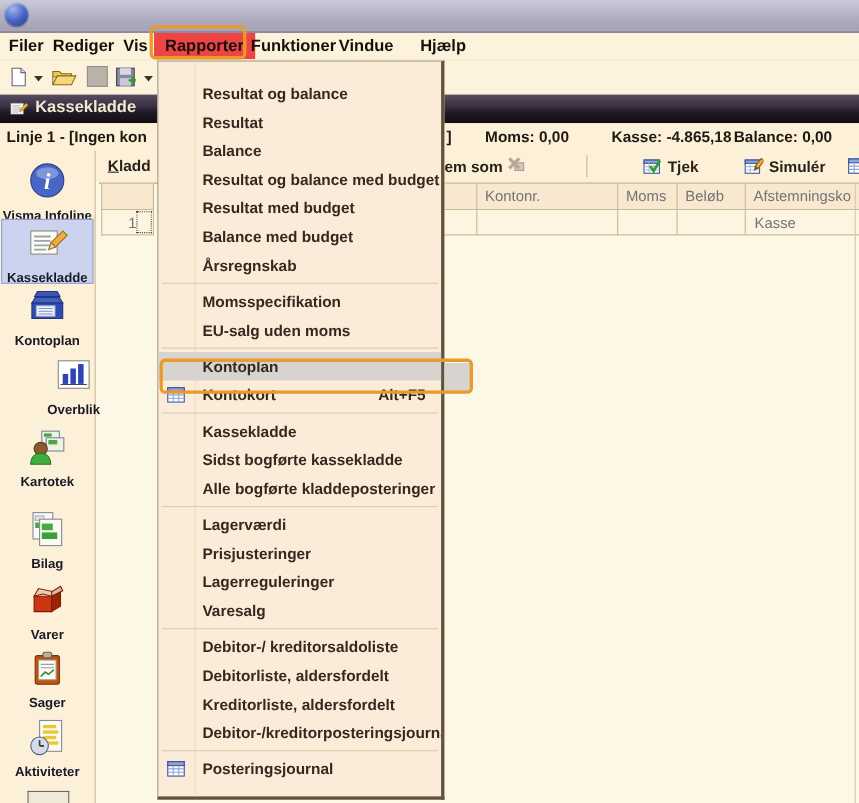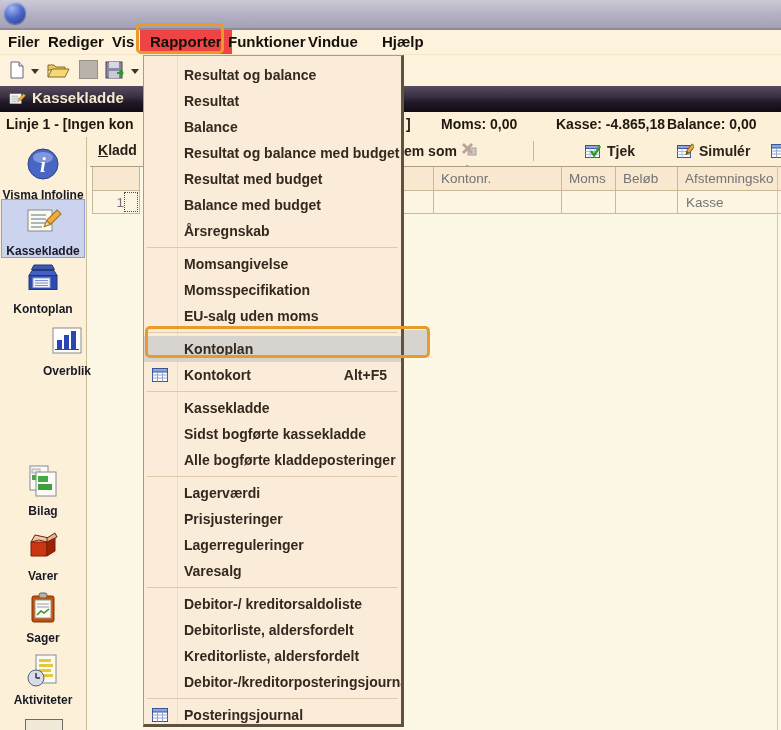--- a/index.html
+++ b/index.html
@@ -41,21 +41,21 @@
     line-height:23px;white-space:nowrap;overflow:hidden}
   .sidebar{position:absolute;left:0;top:137px;width:87px;height:593px;background:#fcf0d8;
     border-right:1px solid #cdbb97;box-sizing:border-box;z-index:5}
   .sb-item{position:absolute;left:0;width:86px;text-align:center;cursor:default}
   .sb-item.selected{left:1px;width:82px;height:55px;background:#cbd3ee;border:1px solid #8fa0cd;
     padding-top:2px}
   .sb-icon{display:inline-block;width:38px;height:38px}
   .sb-label{font-size:12px;font-weight:600;color:#191926;margin-top:0;white-space:nowrap}
   .menu{position:absolute;left:143px;top:55px;width:261px;height:672px;background:#fbecd9;
     border:1px solid #a99c88;border-right:3px solid #61523f;border-bottom:3px solid #61523f;
-    box-sizing:border-box;padding-top:6px;z-index:50}
+    box-sizing:border-box;padding-top:16px;z-index:50}
   .menu::before{content:"";position:absolute;left:33px;top:0;bottom:0;width:1px;background:#eedebf}
   .menu-item{position:relative;height:26px;line-height:26px;padding-left:40px;font-size:14px;
     font-weight:600;color:#33291f;white-space:nowrap;overflow:hidden;cursor:default}
   .menu-item.highlighted{background:#d7d3cf}
   .menu-icon{position:absolute;left:7px;top:4px;width:18px;height:18px}
   .shortcut{position:absolute;right:14px;top:0}
   .menu-sep{position:relative;height:7px}
   .menu-sep::after{content:"";position:absolute;left:3px;right:3px;top:3px;height:1px;background:#ddcbac}
   .ann{position:absolute;border:3px solid #e89b2b;border-radius:5px;z-index:70;pointer-events:none}
   .hl-ext{position:absolute;left:404px;top:330px;width:24px;height:26px;background:#d7d3cf;z-index:51}
@@ -236,20 +236,28 @@
               <line x1="11" y1="25.5" x2="24" y2="25.5"></line>
             </g>
           </svg></span><div class="sb-label">Kontoplan</div></div>
       <div class="sb-item" style="top: 185px; padding-left: 24px;"><span class="icon sb-icon" style="height: 38px; width: 38px;"><svg viewBox="0 0 38 38">
             <rect x="5" y="6" width="28" height="25" fill="#fff" stroke="#8a8a88"></rect>
             <rect x="9" y="18" width="5" height="9" fill="#2b46b4"></rect>
             <rect x="16" y="13" width="5" height="14" fill="#2b46b4"></rect>
             <rect x="23" y="9" width="5" height="18" fill="#2b46b4"></rect>
             <line x1="7" y1="27.5" x2="31" y2="27.5" stroke="#445"></line>
           </svg></span><div class="sb-label">Overblik</div></div>
+      <div class="sb-item" style="top: 251px;"><span class="icon sb-icon" style="height: 38px; width: 38px;"><svg viewBox="0 0 38 38">
+            <rect x="14" y="4" width="16" height="11" fill="#eef3ea" stroke="#789"></rect>
+            <rect x="16" y="6" width="7" height="3" fill="#4aa44a"></rect>
+            <rect x="18" y="10" width="16" height="12" fill="#f2f0e0" stroke="#789"></rect>
+            <rect x="20" y="12" width="8" height="4" fill="#4aa44a"></rect>
+            <circle cx="13" cy="20" r="6" fill="#8a5a30" stroke="#5a3a1a"></circle>
+            <path d="M4 34 c0-7 4-10 9-10 s9 3 9 10 z" fill="#3fae3f" stroke="#1f7a1f"></path>
+          </svg></span><div class="sb-label">Kartotek</div></div>
       <div class="sb-item" style="top: 325px;"><span class="icon sb-icon" style="height: 38px; width: 38px;"><svg viewBox="0 0 38 38">
             <rect x="6" y="4" width="18" height="24" fill="#fbfbf4" stroke="#889"></rect>
             <rect x="8" y="7" width="8" height="4" fill="#e8e8e0" stroke="#aab"></rect>
             <rect x="8" y="13" width="6" height="5" fill="#44aa44"></rect>
             <rect x="12" y="10" width="20" height="24" fill="#fbfbf4" stroke="#889"></rect>
             <rect x="14" y="14" width="10" height="6" fill="#44aa44"></rect>
             <rect x="14" y="22" width="14" height="6" fill="#3c9e3c"></rect>
           </svg></span><div class="sb-label">Bilag</div></div>
       <div class="sb-item" style="top: 390px;"><span class="icon sb-icon" style="height: 38px; width: 38px;"><svg viewBox="0 0 38 38">
             <path d="M7 15 h16 v14 h-16 z" fill="#cc3511" stroke="#7c1d06"></path>
@@ -284,21 +292,20 @@
 
   <div class="menu" id="menu">
       <div class="menu-item"><span>Resultat og balance</span></div>
       <div class="menu-item"><span>Resultat</span></div>
       <div class="menu-item"><span>Balance</span></div>
       <div class="menu-item"><span>Resultat og balance med budget</span></div>
       <div class="menu-item"><span>Resultat med budget</span></div>
       <div class="menu-item"><span>Balance med budget</span></div>
       <div class="menu-item"><span>Årsregnskab</span></div>
       <div class="menu-sep"></div>
-      <div class="menu-item"><span>Momsangivelse</span></div>
       <div class="menu-item"><span>Momsspecifikation</span></div>
       <div class="menu-item"><span>EU-salg uden moms</span></div>
       <div class="menu-sep"></div>
       <div class="menu-item highlighted"><span>Kontoplan</span></div>
       <div class="menu-item"><span class="icon menu-icon" style="height: 18px; width: 18px;"><svg viewBox="0 0 18 18">
             <rect x="1.5" y="2.5" width="15" height="13" fill="#fff" stroke="#39539c"></rect>
             <rect x="1.5" y="2.5" width="15" height="3.5" fill="#8fa6d4" stroke="#39539c"></rect>
             <g stroke="#8fa6d4">
               <line x1="1.5" y1="9" x2="16.5" y2="9"></line>
               <line x1="1.5" y1="12" x2="16.5" y2="12"></line>

